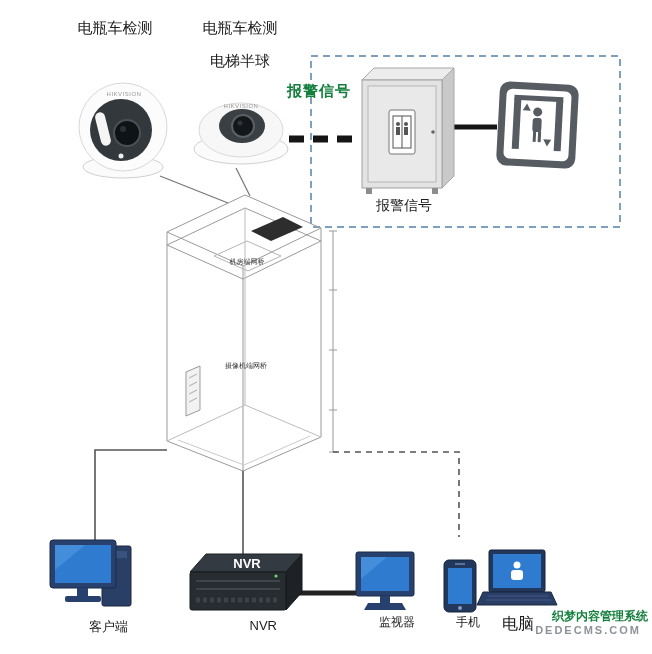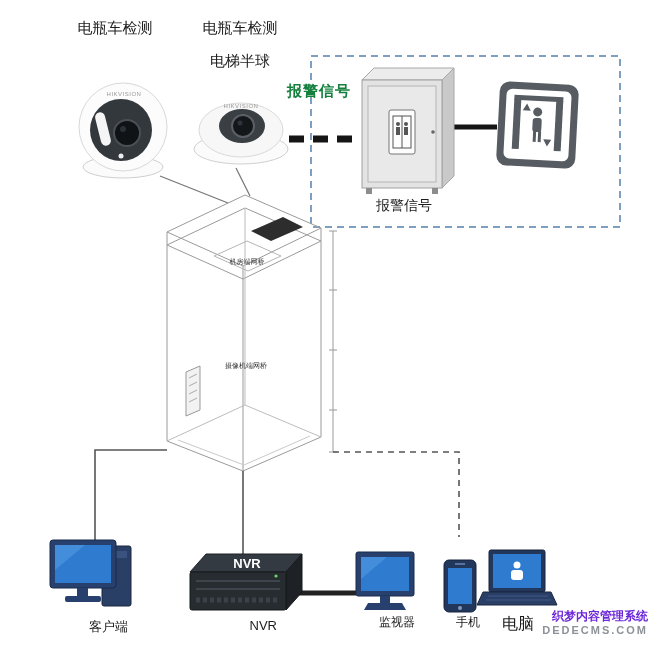--- a/index.html
+++ b/index.html
@@ -8,22 +8,22 @@
     position:relative; width:652px; height:654px; background:#fff;
     font-family:"Liberation Sans", sans-serif; overflow:hidden;
   }
   .abs { position:absolute; }
   .lbl { color:#1c1c1c; text-align:center; font-size:15px; line-height:1.1; }
   .lbl-sm { color:#1c1c1c; text-align:right; font-size:13px; }
   .alarm-lbl { color:#15803d; font-weight:bold; font-size:15px; text-align:right; letter-spacing:1px; }
   .tiny { font-size:7px; color:#333; text-align:center; white-space:nowrap; }
   .brand { font-size:6px; color:#9a9a9a; text-align:center; letter-spacing:.5px; }
   .wm { text-align:right; line-height:1.25; }
-  .wm1 { color:#6d28d9; font-size:12px; font-weight:bold; }
-  .wm2 { color:#8d9298; font-size:11px; font-weight:bold; letter-spacing:2px; }
+  .wm1 { color:#15803d; font-size:12px; font-weight:bold; }
+  .wm2 { color:#8d9298; font-size:11px; font-weight:bold; letter-spacing:2px;text-align:center; }
   svg text { font-family:"Liberation Sans", sans-serif; }
 </style>
 </head>
 <body>
 
 <div class="canvas">
 
   <svg class="abs" style="left:0;top:0" width="652" height="654" viewBox="0 0 652 654">
 
     <rect x="311" y="56" width="309" height="171" fill="none" stroke="#7f9fc0" stroke-width="2" stroke-dasharray="7 5"></rect>

